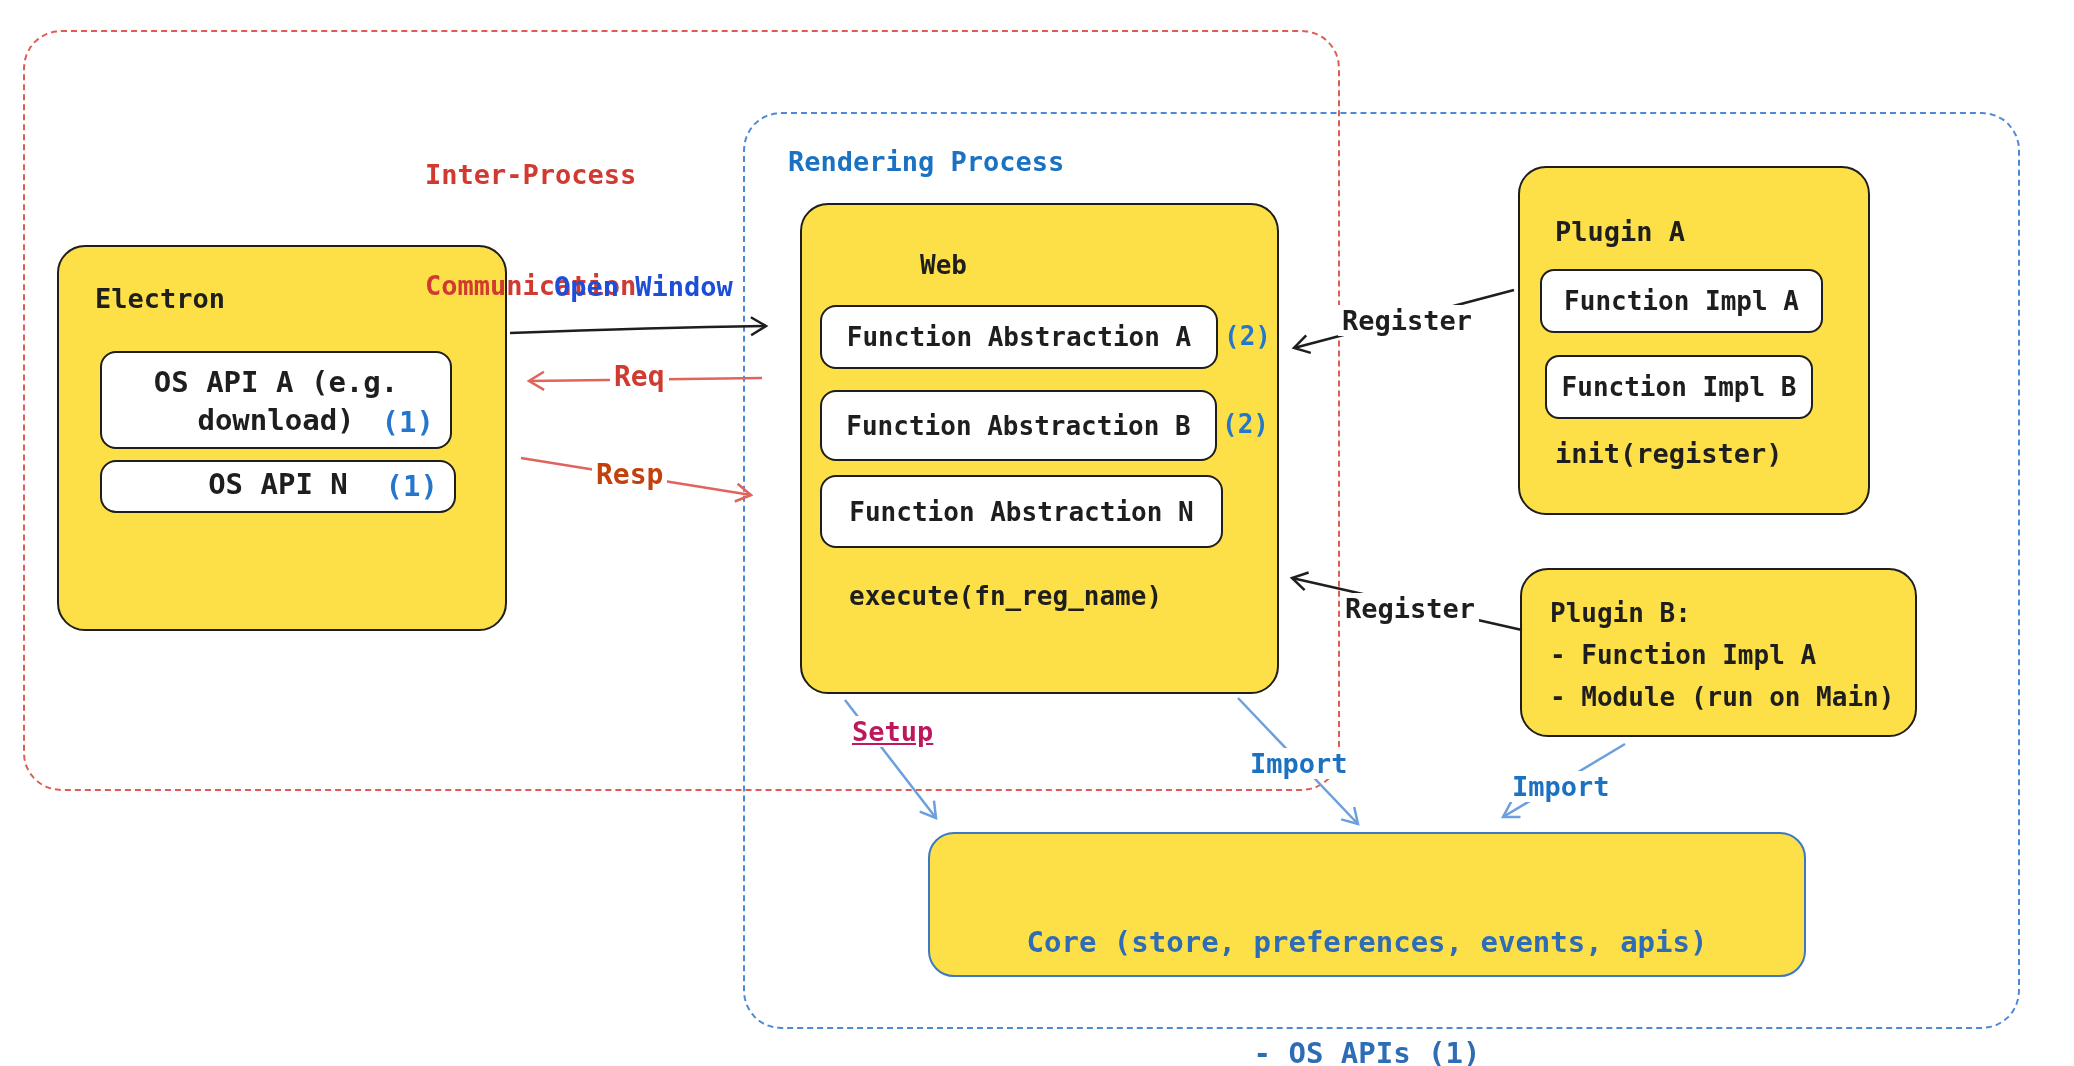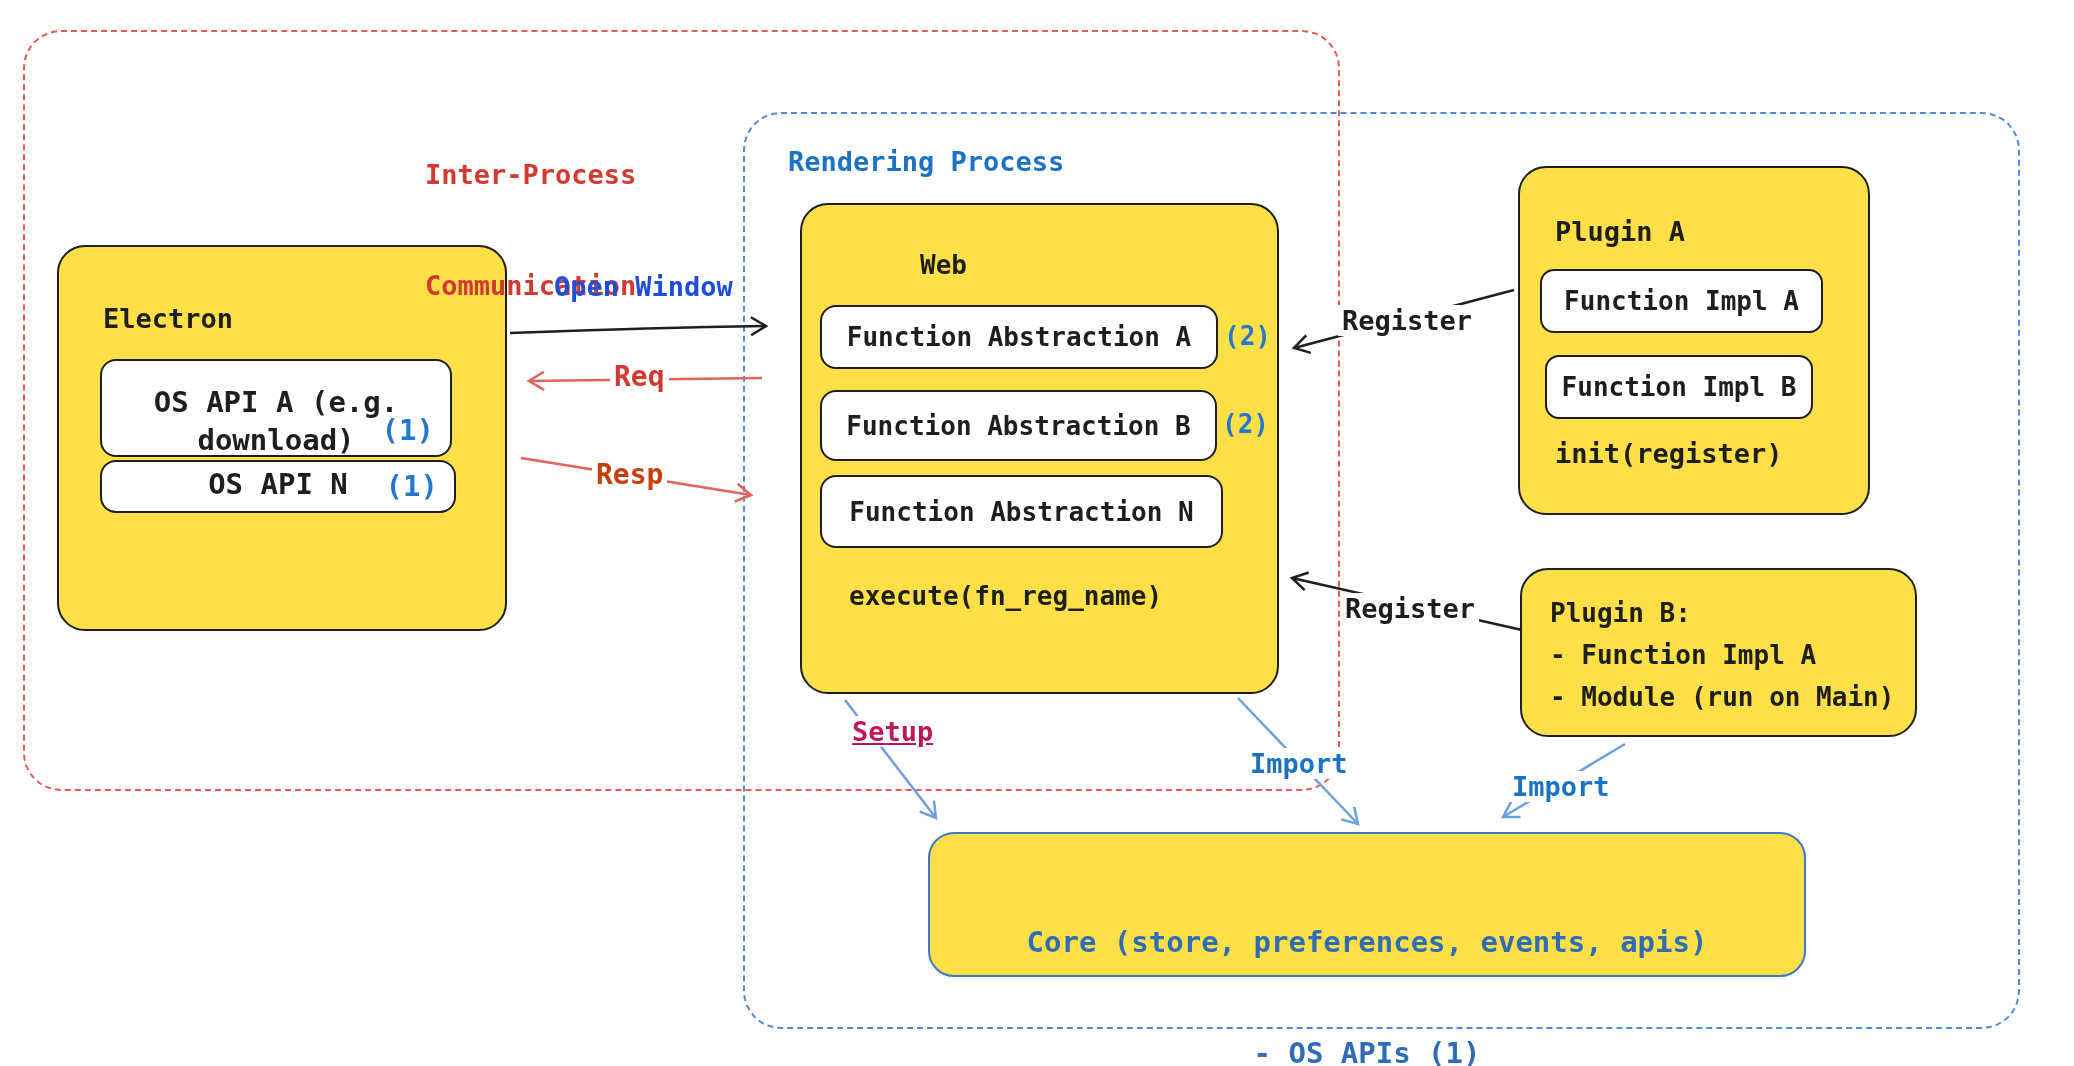--- a/index.html
+++ b/index.html
@@ -19,26 +19,26 @@
 
   
   .node{position:absolute;border:2.5px solid #1e1e1e;border-radius:28px;background:#fde047;z-index:2;}
   .node-electron{left:57px;top:245px;width:446px;height:382px;}
   .node-web{left:800px;top:203px;width:475px;height:487px;}
   .node-plugin-a{left:1518px;top:166px;width:348px;height:345px;}
   .node-plugin-b{left:1520px;top:568px;width:393px;height:165px;}
   .node-core{left:928px;top:832px;width:874px;height:141px;border:2.5px solid #3c78c4;border-radius:26px;}
 
   .node-title{position:absolute;font-size:27px;white-space:pre;}
-  .t-electron{left:44px;top:36px;margin-top:20px;}
+  .t-electron{left:36px;top:36px;}
   .t-web{left:118px;top:45px;font-size:26px;}
   .t-plugin-a{left:35px;top:48px;}
 
   .sub{position:absolute;border:2px solid #1e1e1e;border-radius:16px;background:#fff;}
-  .api-a{left:41px;top:112px;width:352px;height:98px;text-align:center;font-size:29px;line-height:38px;padding-top:22px;box-sizing:border-box;}
+  .api-a{left:41px;top:104px;width:352px;height:98px;text-align:center;font-size:29px;line-height:38px;padding-top:10px;box-sizing:border-box;}
   .api-n{left:41px;top:213px;width:352px;height:49px;text-align:center;font-size:29px;line-height:45px;}
   .badge{color:#2577cb;}
   .badge-abs{position:absolute;font-size:29px;}
   .b-api-a{right:16px;top:50px;}
   .b-api-n{right:16px;top:2px;line-height:45px;}
 
   .fa{position:absolute;left:18px;border:2px solid #1e1e1e;border-radius:16px;background:#fff;
       display:flex;align-items:center;justify-content:center;font-size:26px;white-space:pre;}
   .fa-a{top:100px;width:394px;height:60px;}
   .fa-b{top:185px;width:393px;height:67px;}

